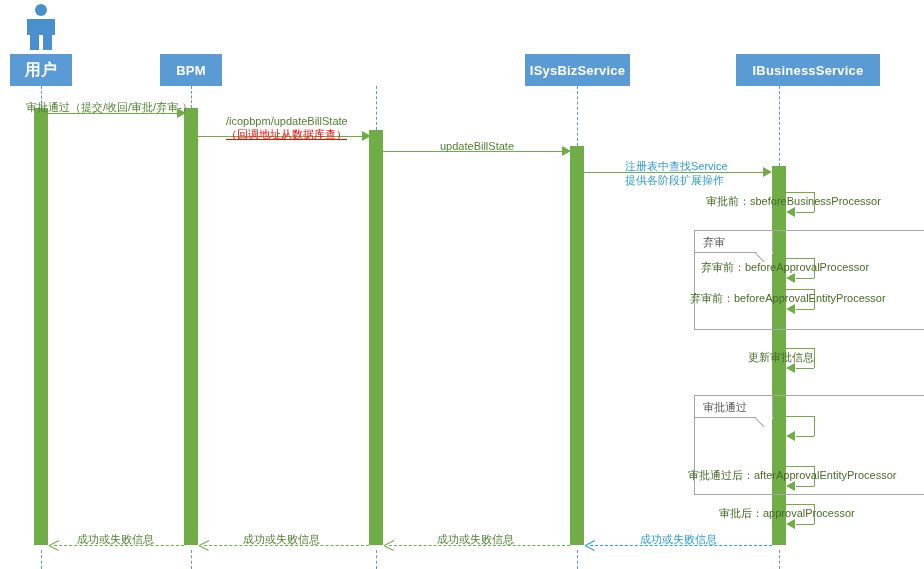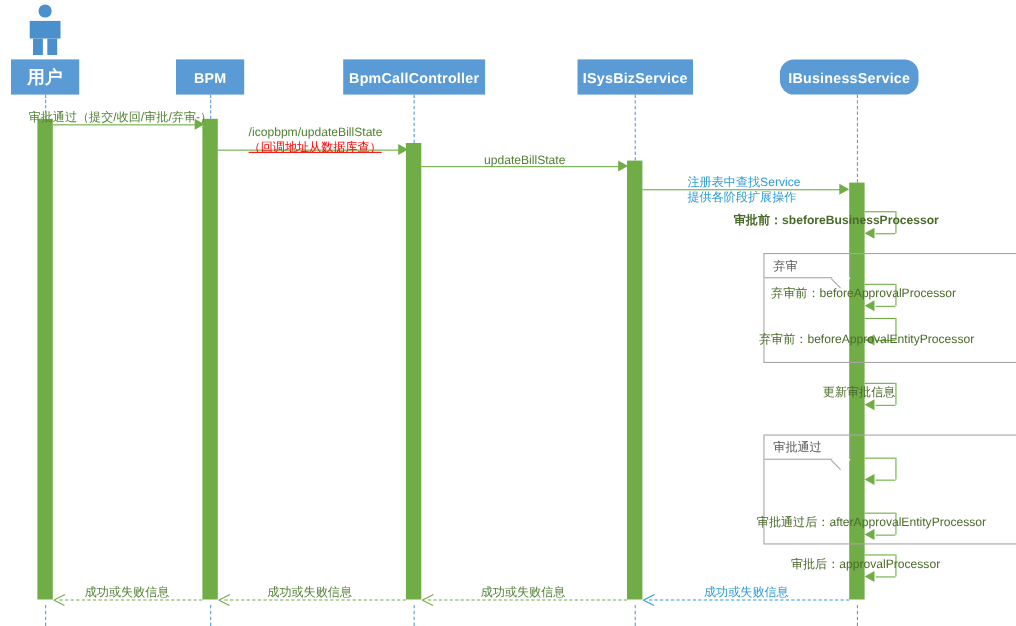--- a/index.html
+++ b/index.html
@@ -115,23 +115,22 @@
 
   <div class="actor" style="left:21px;top:4px;">
     <div class="head"></div>
     <div class="body"></div>
     <div class="legL"></div>
     <div class="legR"></div>
   </div>
 
   <div class="lifeline-head cjk" style="left:10px;top:54px;width:62px;">用户</div>
   <div class="lifeline-head" style="left:160px;top:54px;width:62px;">BPM</div>
-  <div class="lifeline-head" style="left:312px;top:54px;width:129px;">BpmCallController</div>
   <div class="lifeline-head" style="left:525px;top:54px;width:105px;">ISysBizService</div>
-  <div class="lifeline-head" style="left:709px;top:54px;width:126px;border-radius:13px;">IBusinessService</div>
+  <div class="lifeline-head" style="left:736px;top:54px;width:144px;">IBusinessService</div>
 
   <div class="lifeline-stem" style="left:41px;top:86px;height:22px;"></div>
   <div class="lifeline-stem" style="left:41px;top:550px;height:19px;"></div>
 
   <div class="lifeline-stem" style="left:191px;top:86px;height:22px;"></div>
   <div class="lifeline-stem" style="left:191px;top:550px;height:19px;"></div>
 
   <div class="lifeline-stem" style="left:376px;top:86px;height:44px;"></div>
   <div class="lifeline-stem" style="left:376px;top:550px;height:19px;"></div>
 
@@ -178,37 +177,37 @@
   <div class="arrow-r" style="left:763px;top:167px;"></div>
   <div class="msg-label blue" style="left:625px;top:160px;">注册表中查找Service</div>
   <div class="msg-label blue" style="left:625px;top:174px;">提供各阶段扩展操作</div>
 
   <div class="selfcall" style="left:786px;top:192px;">
     <div class="top" style="width:28px;"></div>
     <div class="side" style="left:28px;height:20px;"></div>
     <div class="bot" style="left:10px;top:20px;width:18px;"></div>
   </div>
   <div class="arrow-l" style="left:786px;top:207px;"></div>
-  <div class="msg-label dark" style="left:667px;top:195px;font-weight:bold;">审批前：sbeforeBusinessProcessor</div>
+  <div class="msg-label dark" style="left:706px;top:195px;">审批前：sbeforeBusinessProcessor</div>
 
   <div class="selfcall" style="left:786px;top:258px;">
     <div class="top" style="width:28px;"></div>
     <div class="side" style="left:28px;height:20px;"></div>
     <div class="bot" style="left:10px;top:20px;width:18px;"></div>
   </div>
   <div class="arrow-l" style="left:786px;top:273px;"></div>
   <div class="msg-label dark" style="left:701px;top:261px;">弃审前：beforeApprovalProcessor</div>
 
   <div class="selfcall" style="left:786px;top:289px;">
     <div class="top" style="width:28px;"></div>
     <div class="side" style="left:28px;height:20px;"></div>
     <div class="bot" style="left:10px;top:20px;width:18px;"></div>
   </div>
   <div class="arrow-l" style="left:786px;top:304px;"></div>
-  <div class="msg-label dark" style="left:690px;top:292px;margin-top:11px;">弃审前：beforeApprovalEntityProcessor</div>
+  <div class="msg-label dark" style="left:690px;top:292px;">弃审前：beforeApprovalEntityProcessor</div>
 
   <div class="selfcall" style="left:786px;top:348px;">
     <div class="top" style="width:28px;"></div>
     <div class="side" style="left:28px;height:20px;"></div>
     <div class="bot" style="left:10px;top:20px;width:18px;"></div>
   </div>
   <div class="arrow-l" style="left:786px;top:363px;"></div>
   <div class="msg-label dark" style="left:748px;top:351px;">更新审批信息</div>
 
   <div class="selfcall" style="left:786px;top:416px;">

